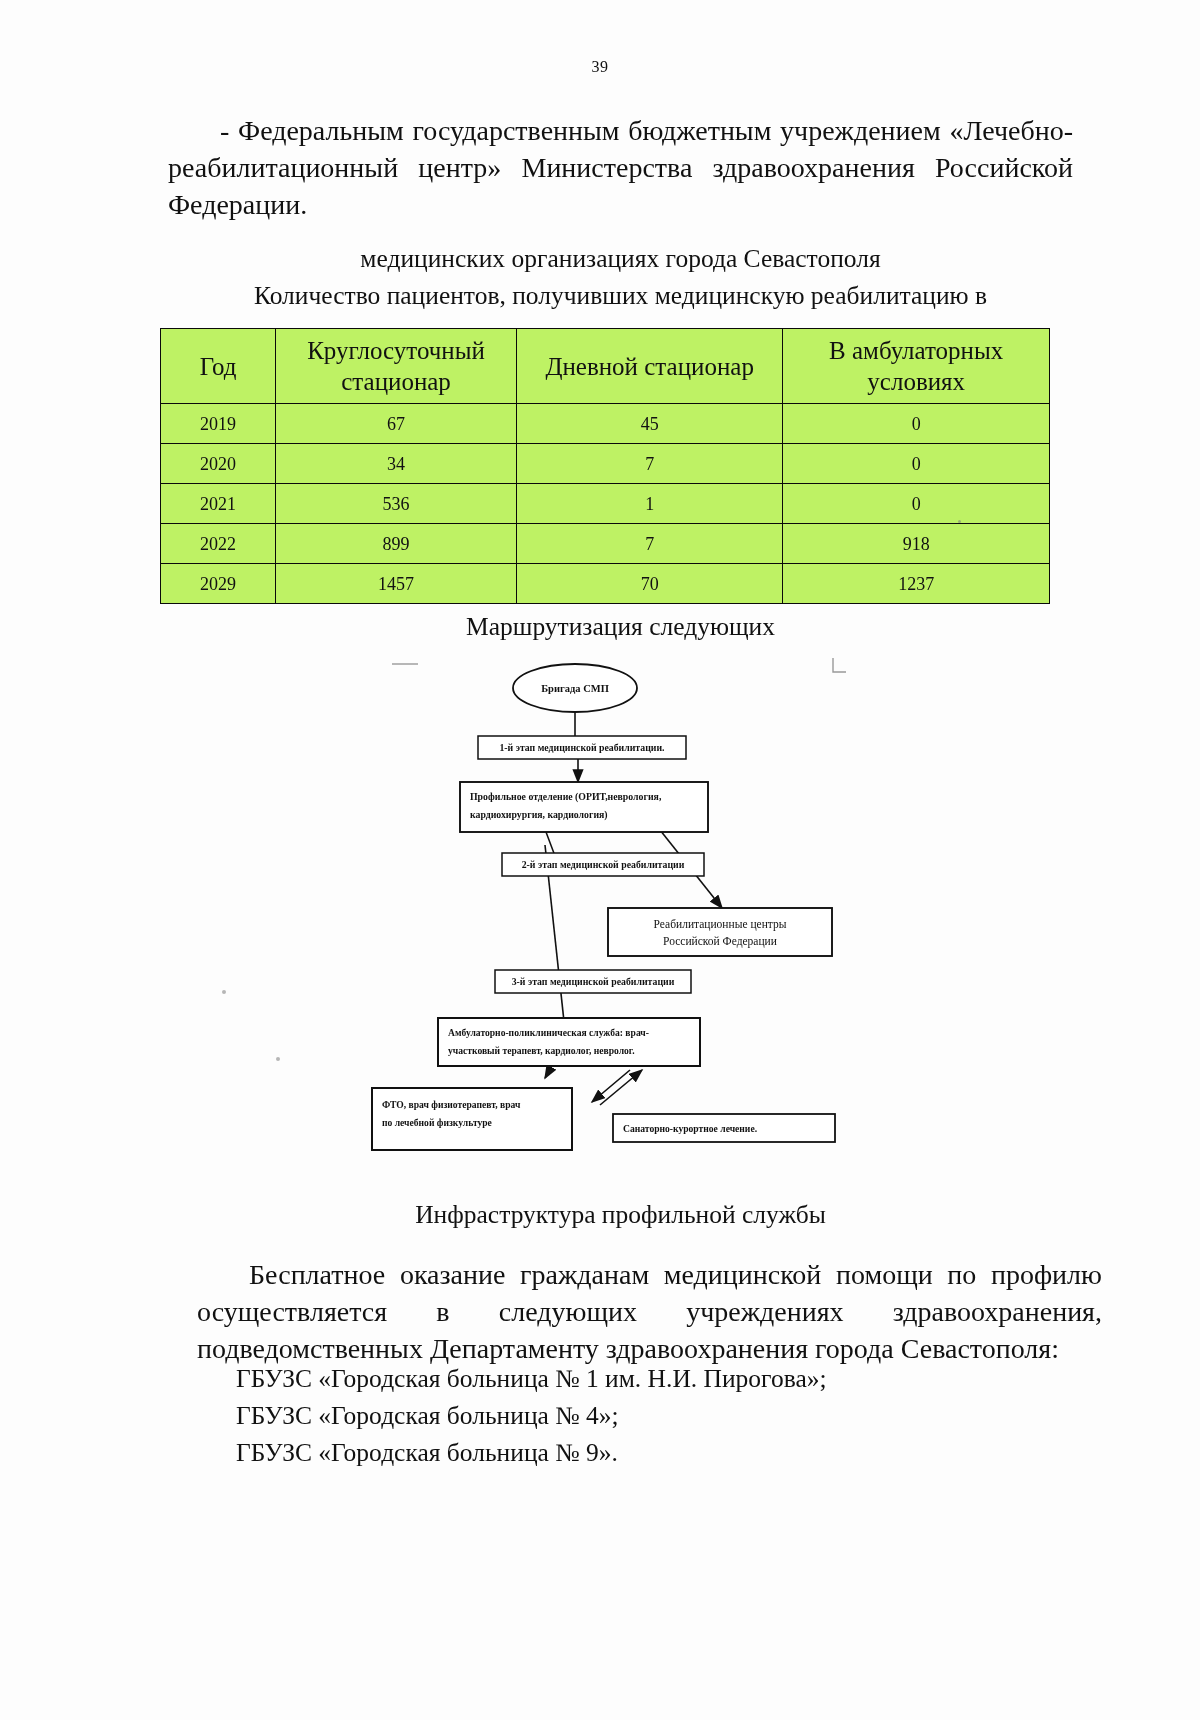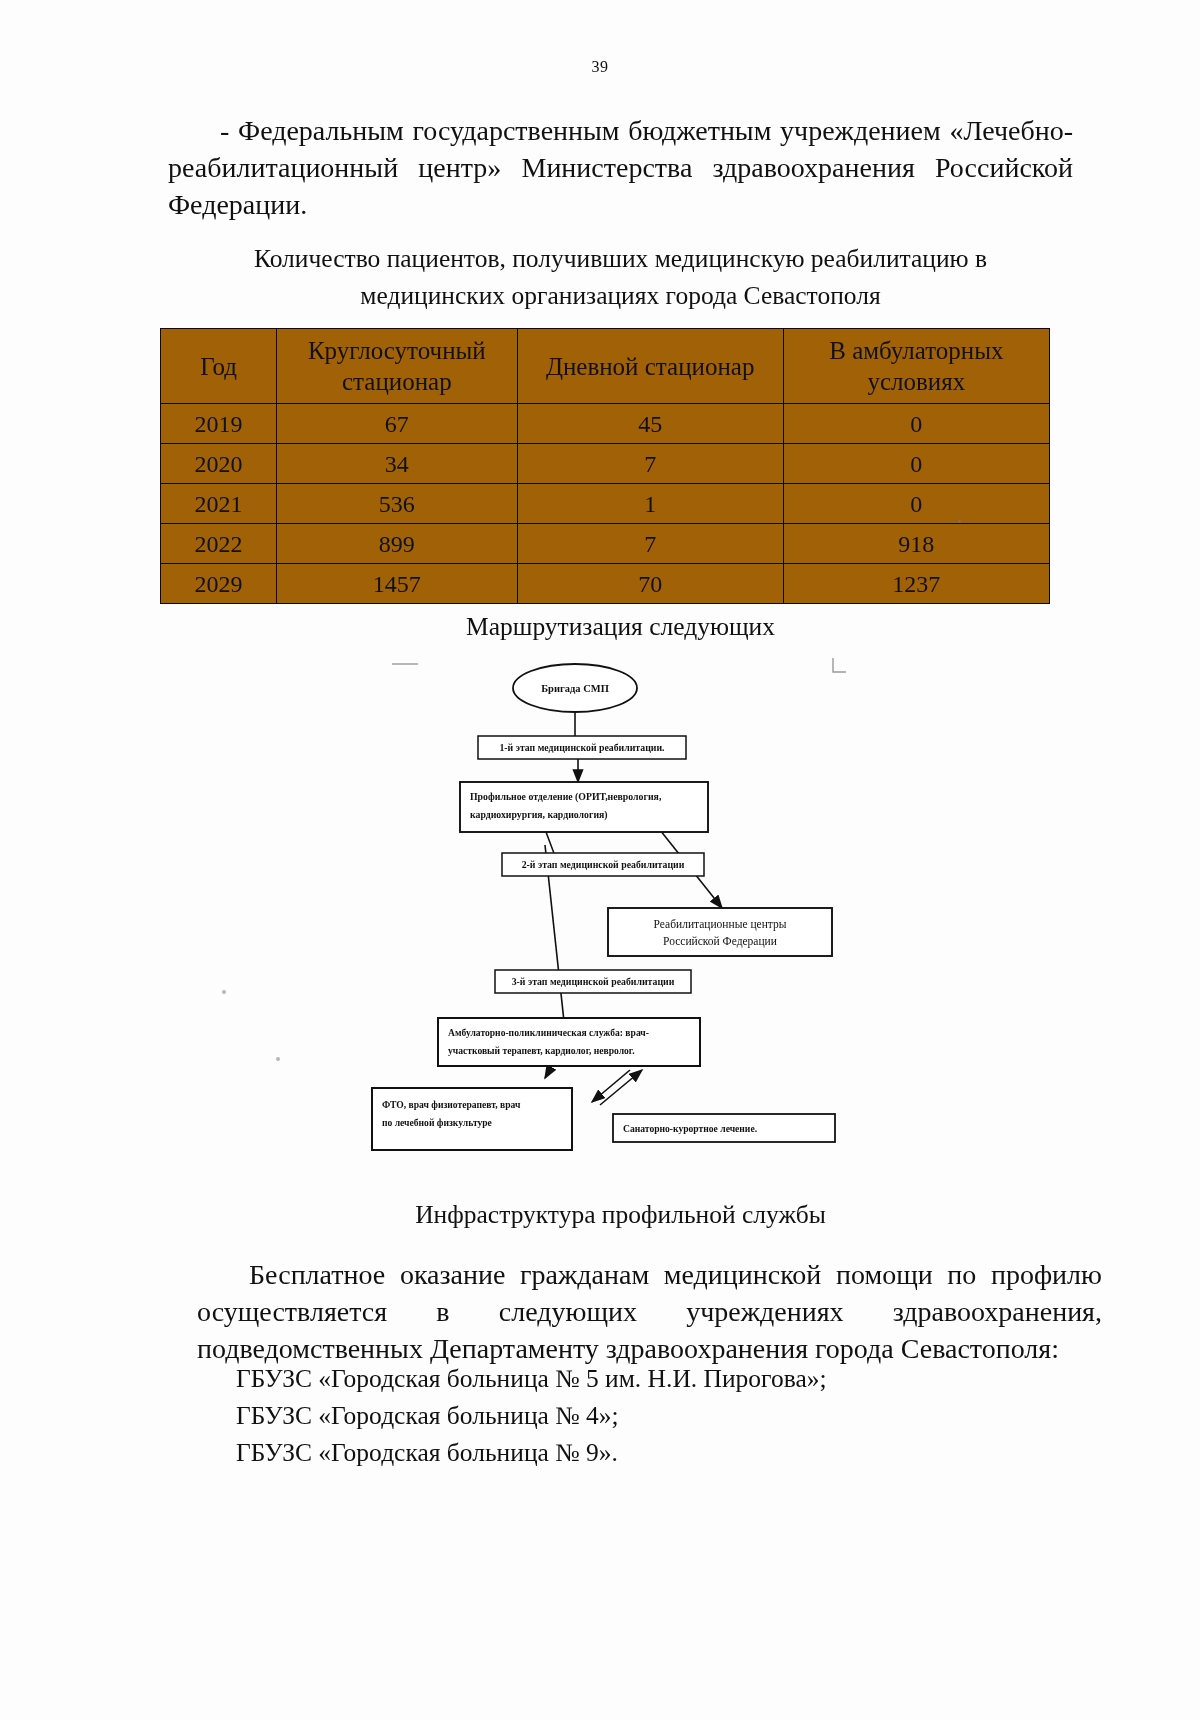--- a/index.html
+++ b/index.html
@@ -61,39 +61,39 @@
   #infra-caption { top: 1196px; }
 
   
   .data-table {
     position: absolute;
     left: 160px;
     top: 328px;
     width: 890px;
     border-collapse: collapse;
     font-size: 24px;
-    background: #a16207;
+    background: #bef264;
   }
   .data-table th,
   .data-table td {
     border: 1.6px solid #0a0a0a;
     text-align: center;
     vertical-align: middle;
     font-weight: normal;
     padding: 2px 4px;
   }
   .data-table thead th {
     height: 70px;
     line-height: 31px;
     font-size: 25px;
   }
   .data-table tbody td {
     height: 35px;
     line-height: 30px;
-    font-size: 24px;
+    font-size: 18px;
   }
   .col-year   { width: 113px; }
   .col-round  { width: 237px; }
   .col-day    { width: 272px; }
   .col-amb    { width: 268px; }
 
   
   #flow-diagram {
     position: absolute;
     left: 330px;
@@ -134,22 +134,22 @@
 </head>
 <body>
 
 <div class="page">
 
   <div class="page-number">39</div>
 
   <div class="para" id="intro-para"><span class="indent"></span><span>- Федеральным государственным бюджетным учреждением «Лечебно-реабилитационный центр» Министерства здравоохранения Российской Федерации.</span></div>
 
   <div class="caption" id="table-caption">
+    <div>медицинских организациях города Севастополя</div>
     <div>Количество пациентов, получивших медицинскую реабилитацию в</div>
-    <div>медицинских организациях города Севастополя</div>
   </div>
 
   <table class="data-table">
     <thead>
       <tr>
         <th class="col-year">Год</th>
         <th class="col-round">
           <div>Круглосуточный</div>
           <div>стационар</div>
         </th>
@@ -251,18 +251,18 @@
 
   <div class="speckle" style="left:222px; top:990px; width:4px; height:4px;"></div>
   <div class="speckle" style="left:276px; top:1057px; width:4px; height:4px;"></div>
   <div class="speckle" style="left:958px; top:520px; width:3px; height:3px;"></div>
 
   <div class="caption" id="infra-caption">Инфраструктура профильной службы</div>
 
   <div class="para" id="infra-para"><span class="indent"></span><span>Бесплатное оказание гражданам медицинской помощи по профилю осуществляется в следующих учреждениях здравоохранения, подведомственных Департаменту здравоохранения города Севастополя:</span></div>
 
   <ul class="facility-list">
-    <li>ГБУЗС «Городская больница № 5 им. Н.И. Пирогова»;</li>
+    <li>ГБУЗС «Городская больница № 1 им. Н.И. Пирогова»;</li>
     <li>ГБУЗС «Городская больница № 4»;</li>
     <li>ГБУЗС «Городская больница № 9».</li>
   </ul>
 
 </div>
 
 </body></html>

